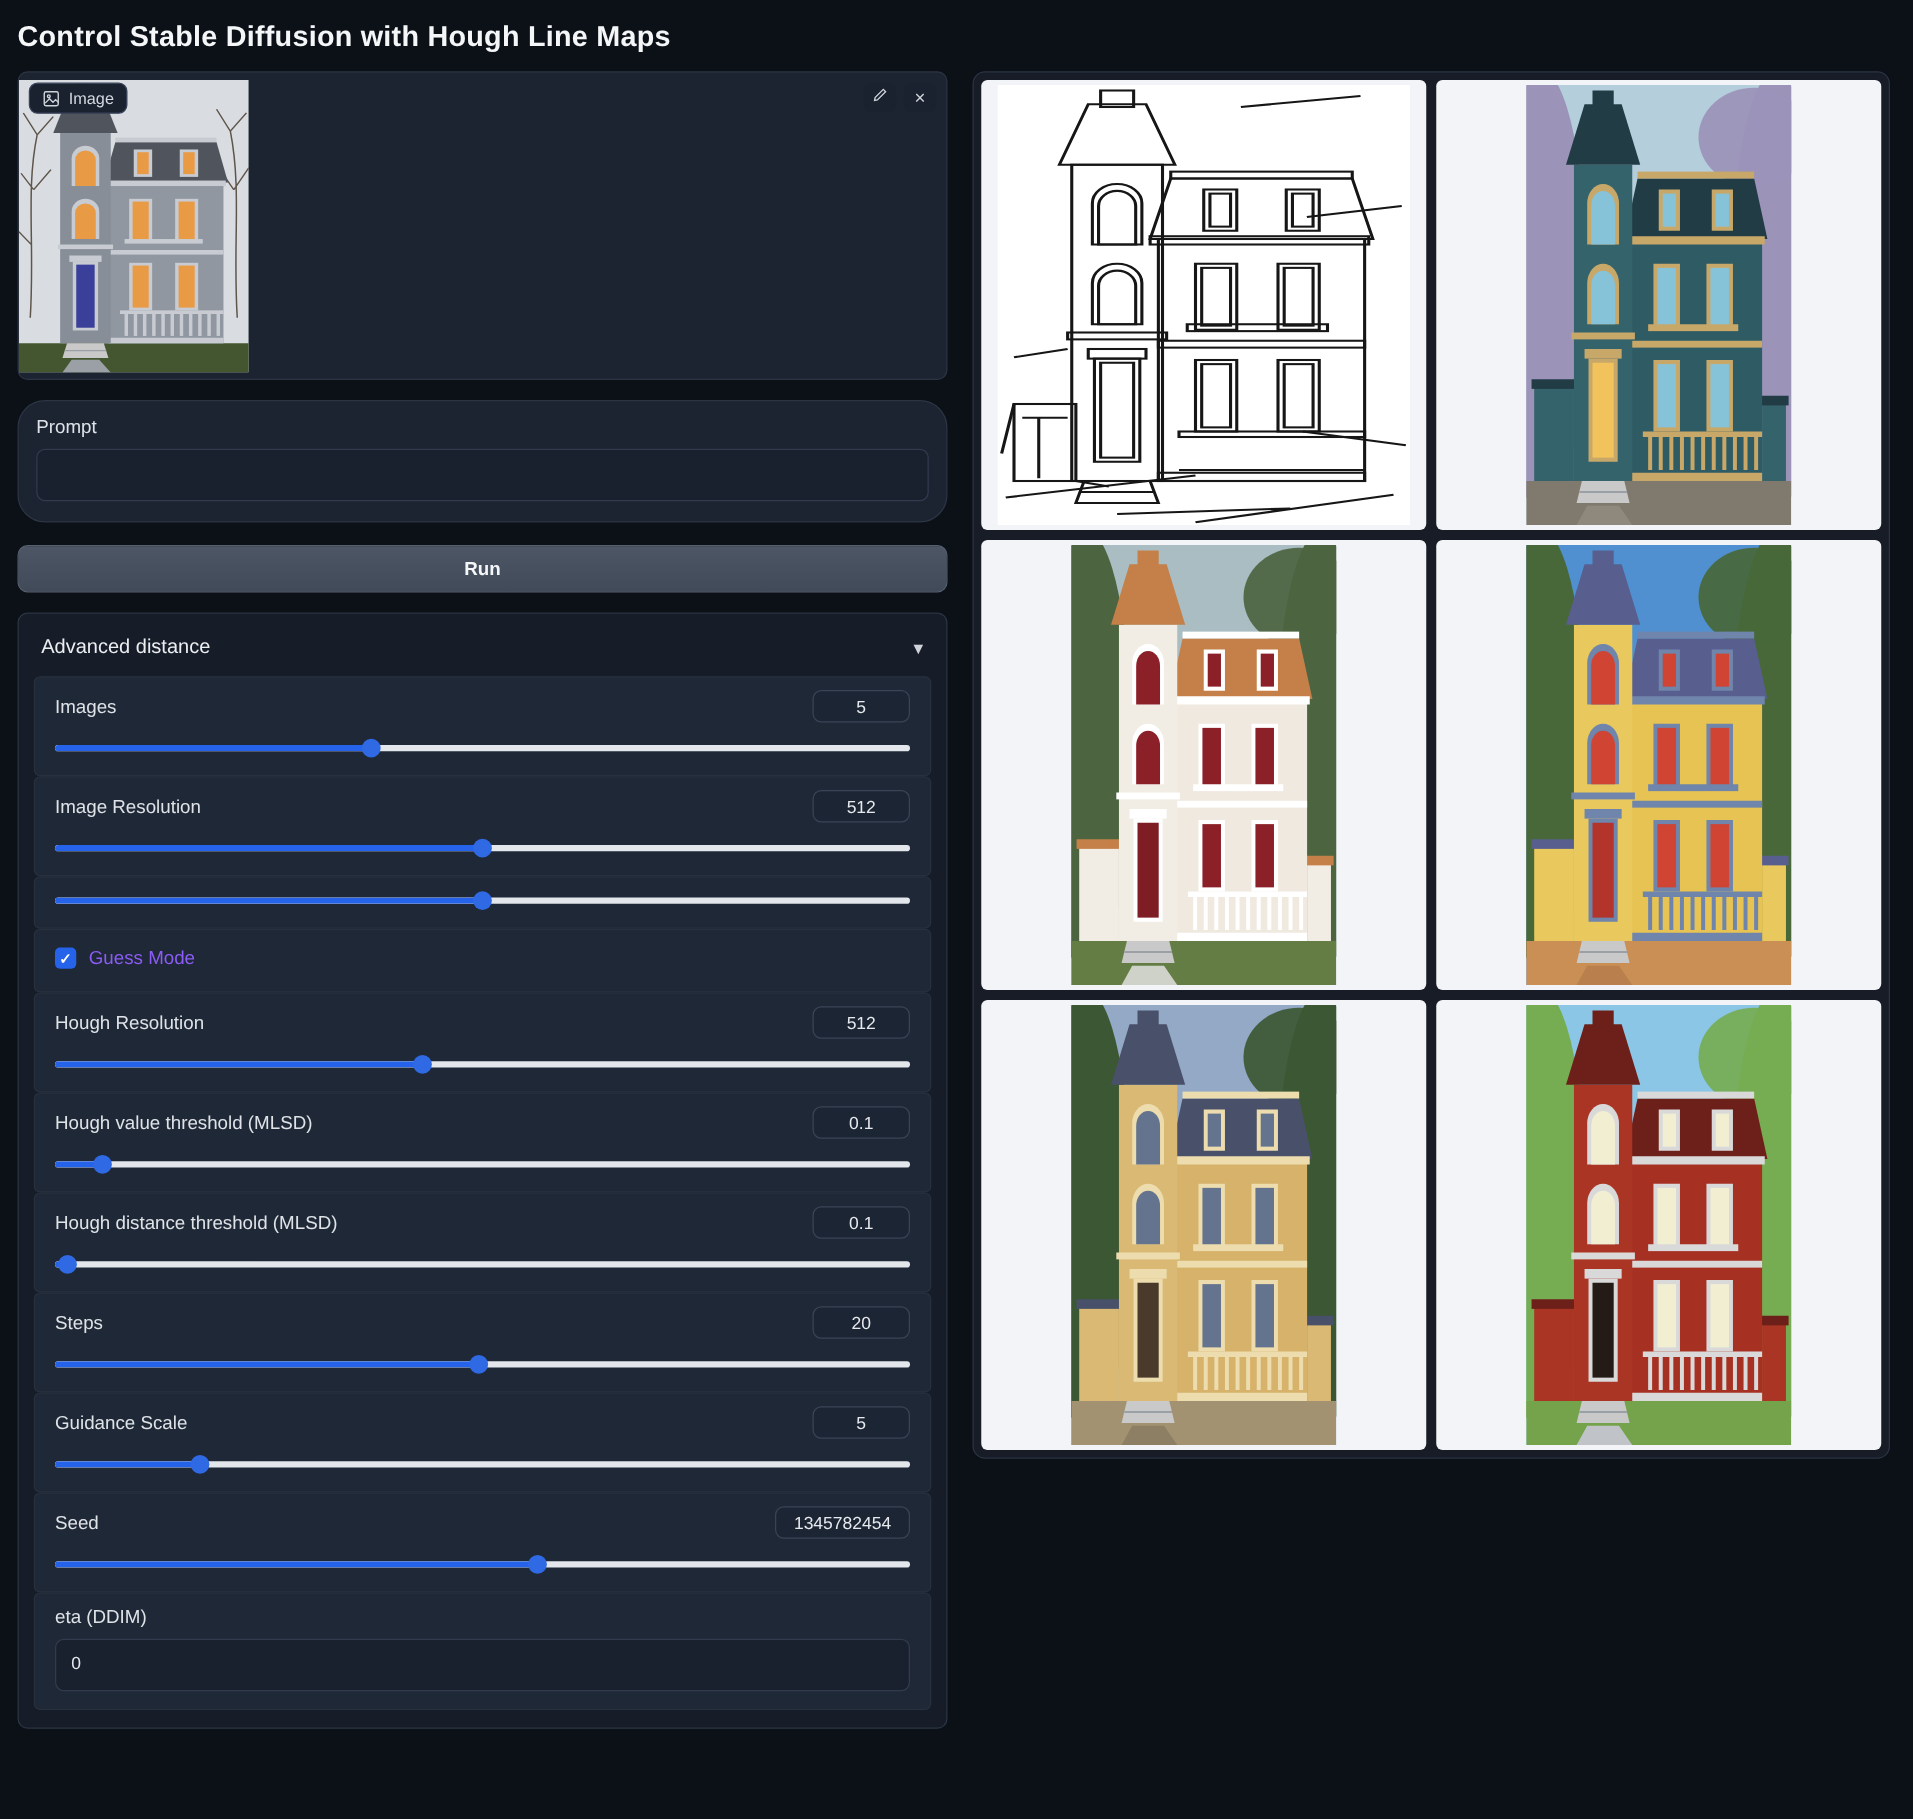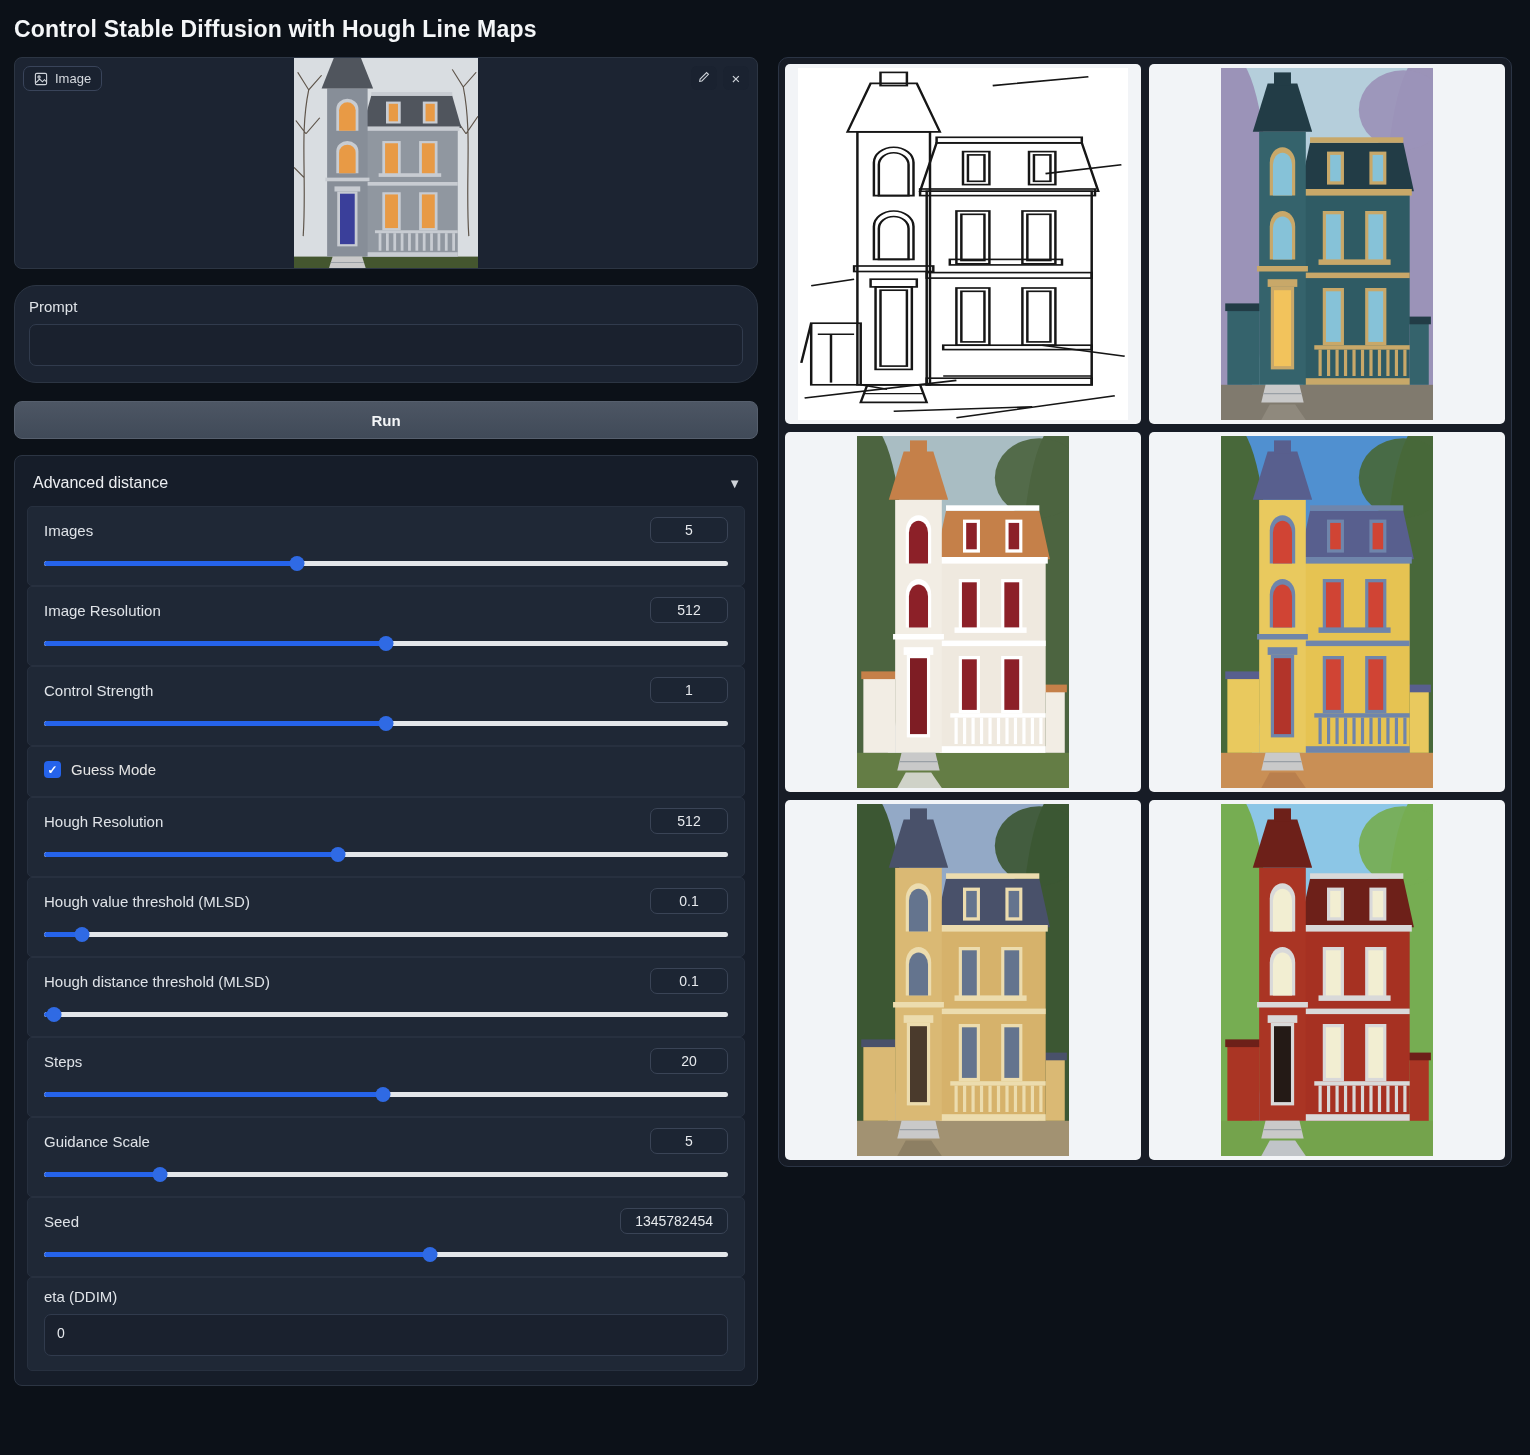--- a/index.html
+++ b/index.html
@@ -15,21 +15,21 @@
   }
   .layout{ display:flex; gap:20px; padding:0 14px; align-items:flex-start; }
   .left-col{ width:744px; flex:none; }
   .right-col{ width:734px; flex:none; }
 
   .panel{
     background:#1c2432; border:1px solid #2c3543; border-radius:8px;
   }
 
   
-  .image-panel{ position:relative; height:212px; display:flex; justify-content:center; align-items:center; overflow:hidden; }
+  .image-panel{ position:relative; height:247px; display:flex; justify-content:flex-start; align-items:center; overflow:hidden; }
   .image-badge{
     position:absolute; top:8px; left:8px; z-index:3;
     display:flex; align-items:center; gap:7px;
     background:#1a2230; border:1px solid #39445a; border-radius:7px;
     padding:4px 10px; font-size:13px; color:#d5d9df;
   }
   .image-badge svg{ display:block; }
   .img-actions{ position:absolute; top:8px; right:8px; z-index:3; display:flex; gap:6px; }
   .icon-btn{
     width:26px; height:24px; border-radius:6px; background:#1a2230;
@@ -86,21 +86,21 @@
   .slider-handle{
     position:absolute; top:1px; width:15px; height:15px; border-radius:50%;
     background:#2f6ae4; transform:translateX(-50%);
   }
   .chk-row{ display:flex; align-items:center; gap:10px; padding:4px 0; cursor:pointer; }
   .chk-box{
     width:17px; height:17px; background:#2563eb; border-radius:4px;
     color:#fff; font-size:12px; font-weight:700;
     display:flex; align-items:center; justify-content:center;
   }
-  .chk-label{ font-size:15px; color:#e5e5e5; }
+  .chk-label{ font-size:15px; color:#8b5cf6; }
   .txt-row .textbox{ background:#1a212e; }
 
   
   .gallery{
     background:#171c26; border:1px solid #2b3444; border-radius:10px;
     padding:6px; display:grid; grid-template-columns:1fr 1fr; gap:8px;
   }
   .g-cell{
     background:#f2f4f7; border-radius:5px; height:360px;
     display:flex; align-items:center; justify-content:center;
@@ -230,24 +230,20 @@
               <span class="ctrl-value">512</span>
             </div>
             <div class="slider-wrap">
               <div class="slider-track">
                 <div class="slider-fill" style="width:50%"></div>
               </div>
               <div class="slider-handle" style="left:50%"></div>
             </div>
           </div>
           <div class="ctrl-row">
-            <div class="ctrl-head">
-              <span class="ctrl-label">Control Strength</span>
-              <span class="ctrl-value">1</span>
-            </div>
             <div class="slider-wrap">
               <div class="slider-track">
                 <div class="slider-fill" style="width:50%"></div>
               </div>
               <div class="slider-handle" style="left:50%"></div>
             </div>
           </div>
           <div class="ctrl-row">
             <div class="chk-row">
               <span class="chk-box">✓</span>

